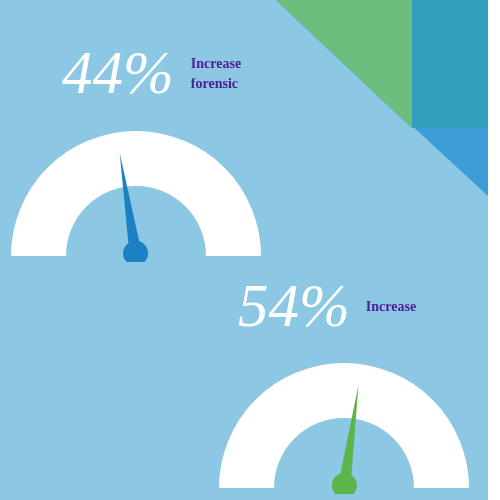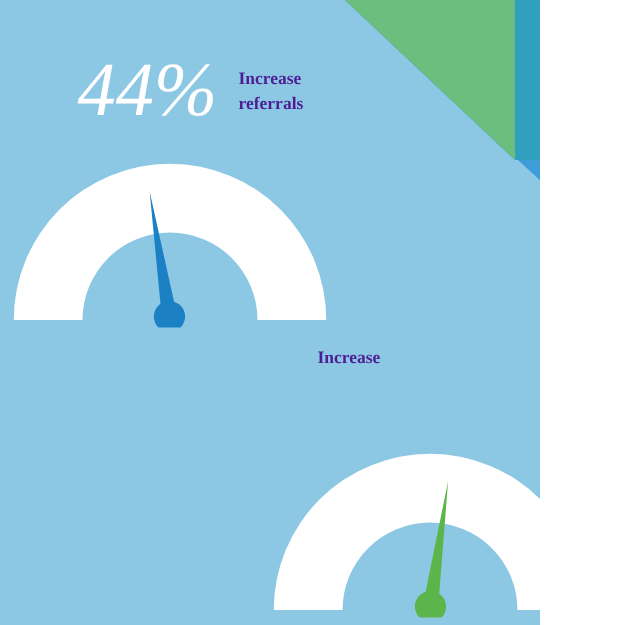--- a/index.html
+++ b/index.html
@@ -3,21 +3,21 @@
 <meta charset="utf-8">
 <title>Infographic</title>
 <style>
   html, body {
     margin: 0;
     padding: 0;
     background: #ffffff;
   }
   #canvas {
     position: relative;
-    width: 432px;
+    width: 488px;
     height: 500px;
     overflow: hidden;
     font-family: "Liberation Serif", "DejaVu Serif", serif;
     background: #8CC8E4;
   }
   .bg-shapes {
     position: absolute;
     left: 0; top: 0;
     width: 500px;
     height: 500px;
@@ -83,23 +83,24 @@
     <path d="M 11 130 A 125 125 0 0 1 261 130 L 206 130 A 70 70 0 0 0 66 130 Z" fill="#FFFFFF"></path>
     <g transform="rotate(8 136 130)">
       <path d="M 136 26 L 141.5 116 A 12.5 12.5 0 1 1 130.5 116 Z" fill="#5CB54B"></path>
     </g>
   </svg>
 
   <div class="stat-block" id="stat-1">
     <div class="stat-pct">44%</div>
     <div class="stat-label">
       <span class="lbl-line">Increase</span>
-      <span class="lbl-line">referrals</span>
+      <span class="lbl-line">forensic</span>
     </div>
   </div>
 
   <div class="stat-block" id="stat-2">
+    <div class="stat-pct">54%</div>
     <div class="stat-label">
       <span class="lbl-line">Increase</span>
     </div>
   </div>
 
 </div>
 
 </body></html>

